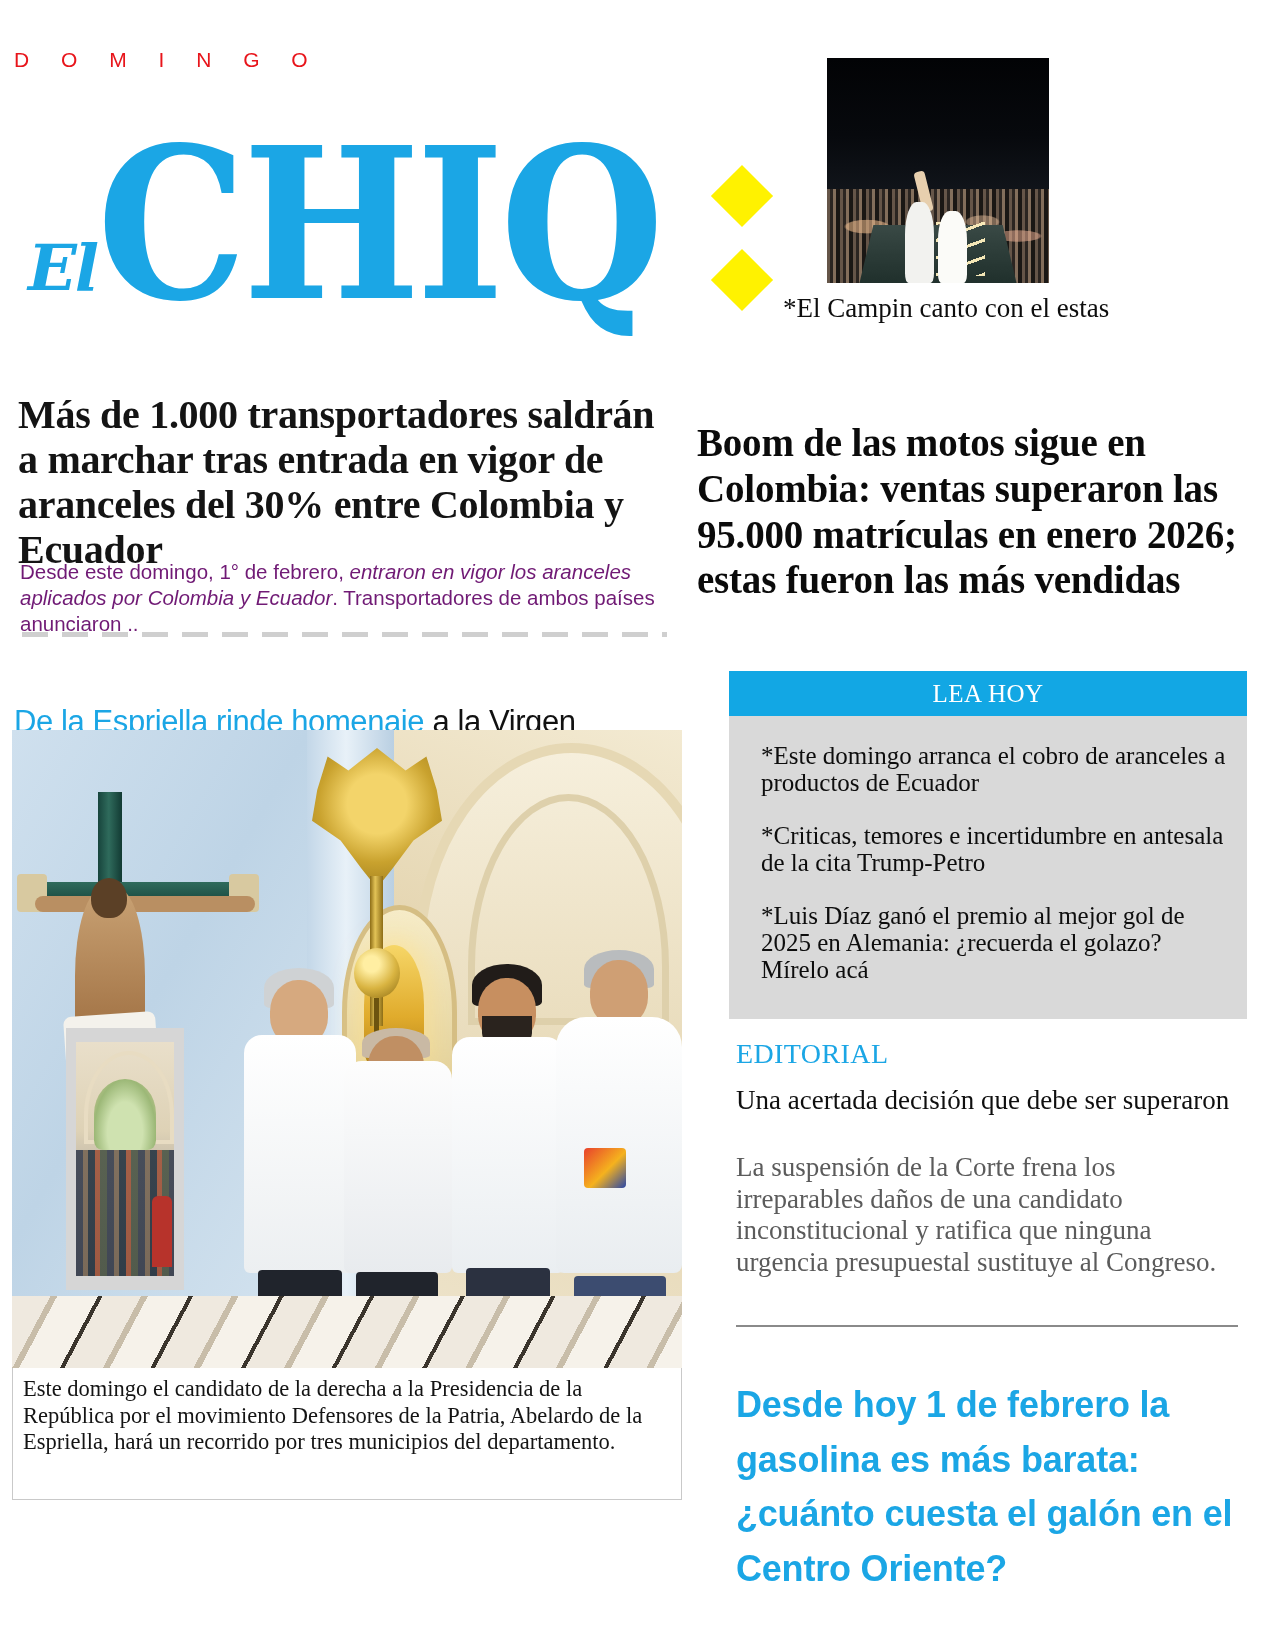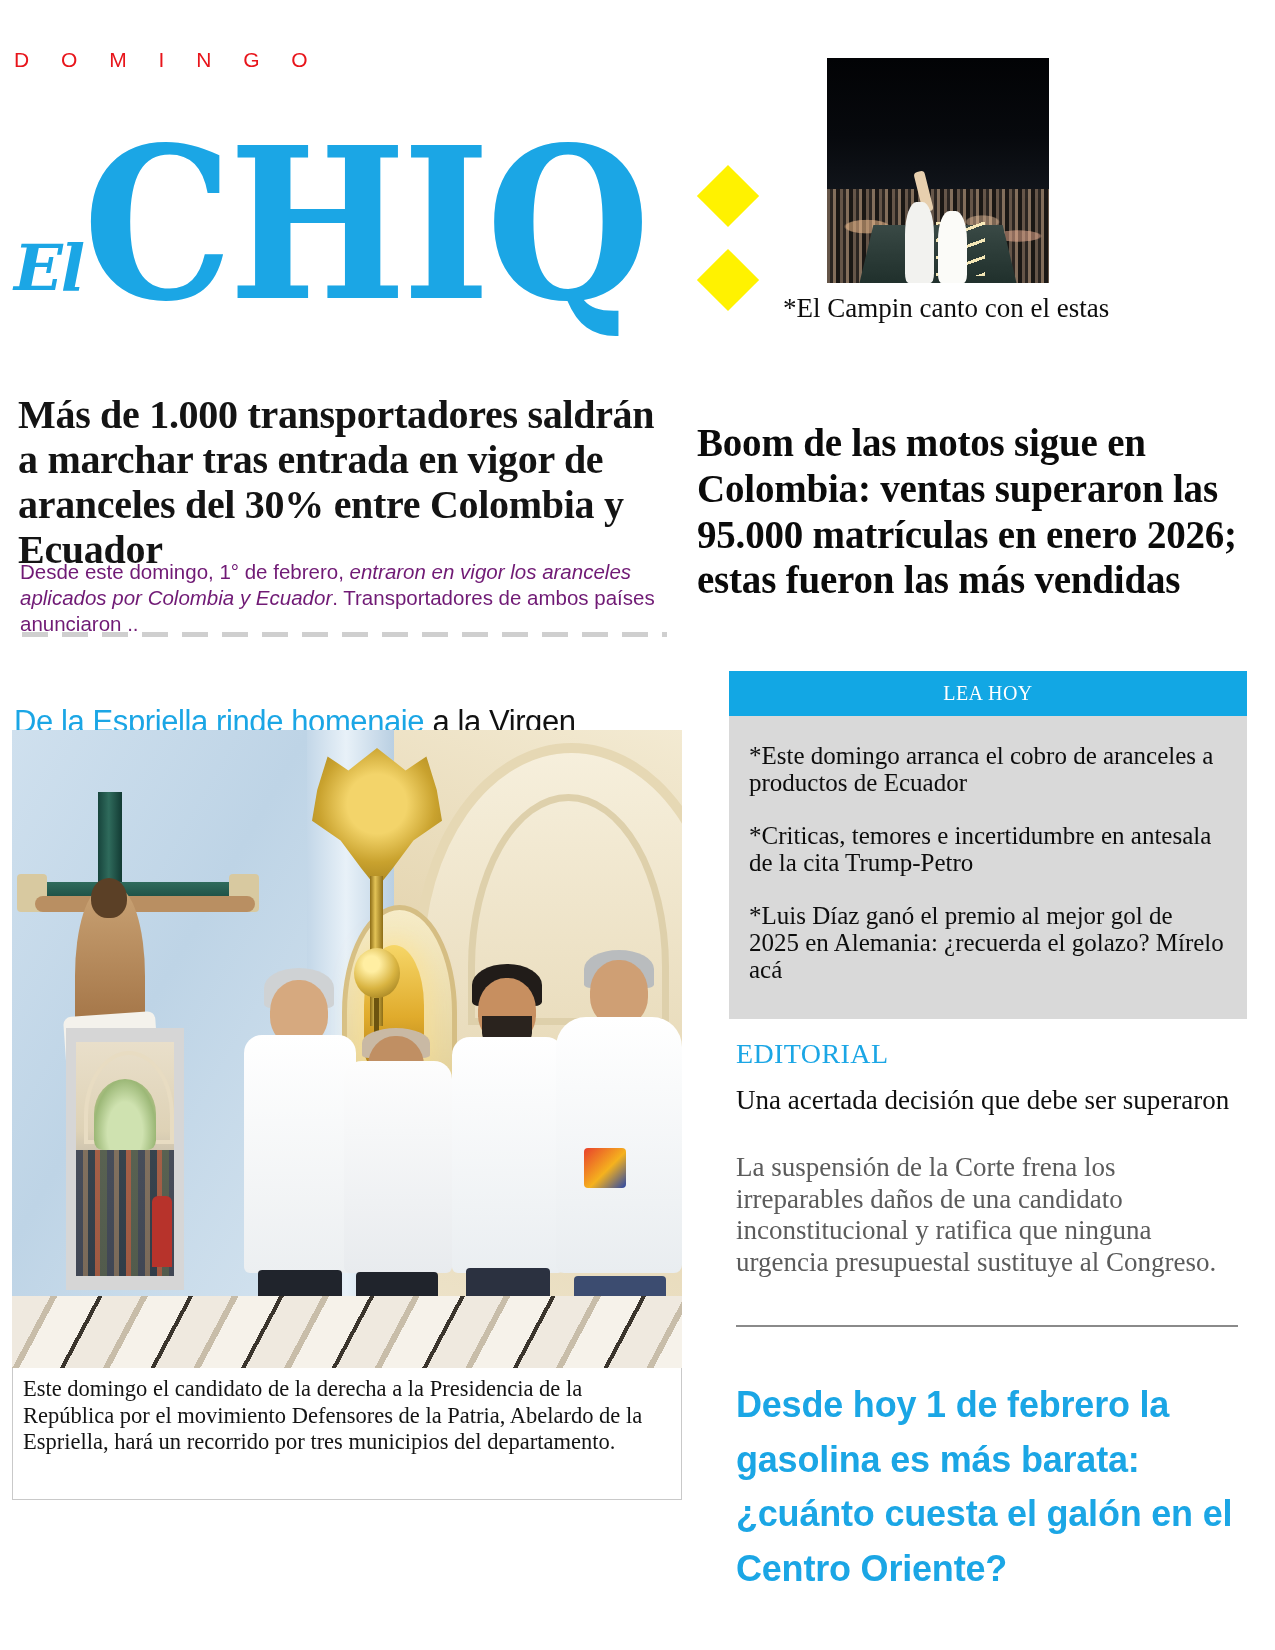--- a/index.html
+++ b/index.html
@@ -37,21 +37,21 @@
     font-size: 30px;
     font-weight: 400;
     color: #111111;
     letter-spacing: 0.5px;
     margin-left: 16px;
   }
 
   
   .masthead {
     position: absolute;
-    left: 6px;
+    left: 20px;
     top: 118px;
     width: 760px;
     height: 200px;
   }
   .masthead .logo {
     font-family: "DejaVu Serif", "Liberation Serif", serif;
     color: #1BA6E5;
     line-height: 1;
     white-space: nowrap;
     position: absolute;
@@ -363,40 +363,40 @@
 
   .leahoy-bar {
     position: absolute;
     left: 729px;
     top: 671px;
     width: 518px;
     height: 45px;
     background: #12A7E4;
     color: #ffffff;
     font-family: "Liberation Serif", "DejaVu Serif", serif;
-    font-size: 20px;
+    font-size: 25px;
     text-align: center;
     line-height: 45px;
     letter-spacing: .5px;
   }
   .leahoy-body {
     position: absolute;
     left: 729px;
     top: 716px;
     width: 518px;
     height: 303px;
     box-sizing: border-box;
     background: #d9d9d9;
     padding: 26px 20px 10px 20px;
     font-family: "Liberation Serif", "DejaVu Serif", serif;
     font-size: 25px;
     line-height: 1.08;
     color: #0d0d0d;
   }
-  .leahoy-body .item { margin-bottom: 26px; }
+  .leahoy-body .item { margin-bottom: 26px; margin-left: 12px; }
   .leahoy-body .item:last-child { margin-bottom: 0; }
 
   .editorial-kicker {
     position: absolute;
     left: 736px;
     top: 1038px;
     font-family: "Liberation Serif", "DejaVu Serif", serif;
     font-size: 28px;
     color: #1BA6E5;
     letter-spacing: .4px;

